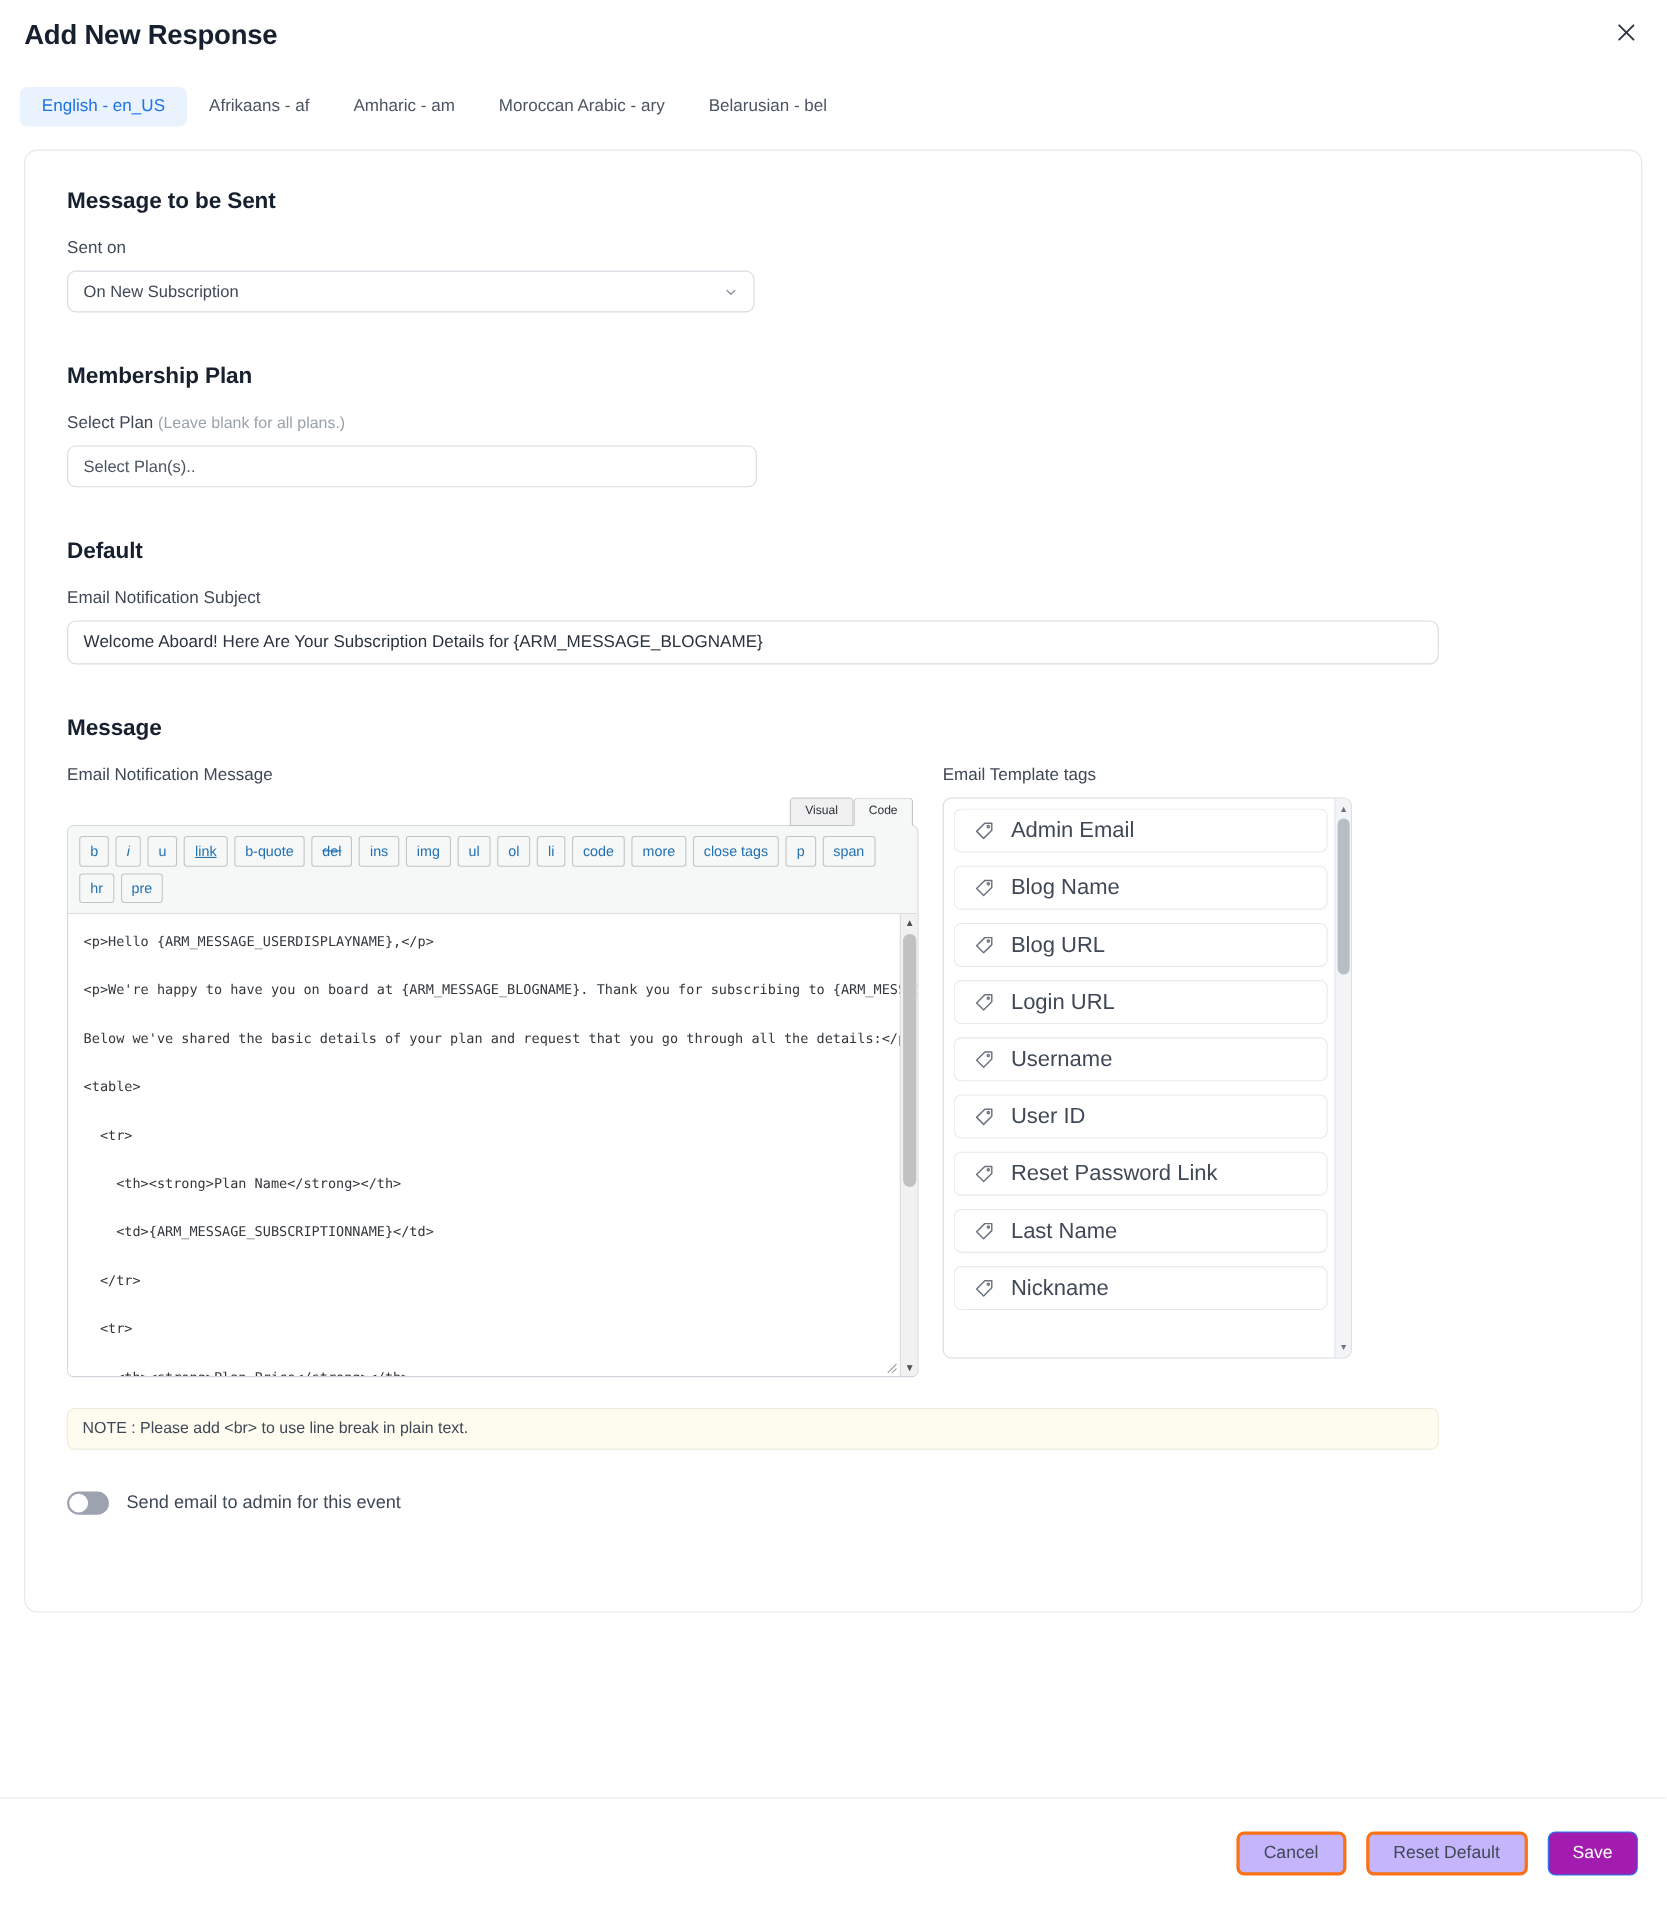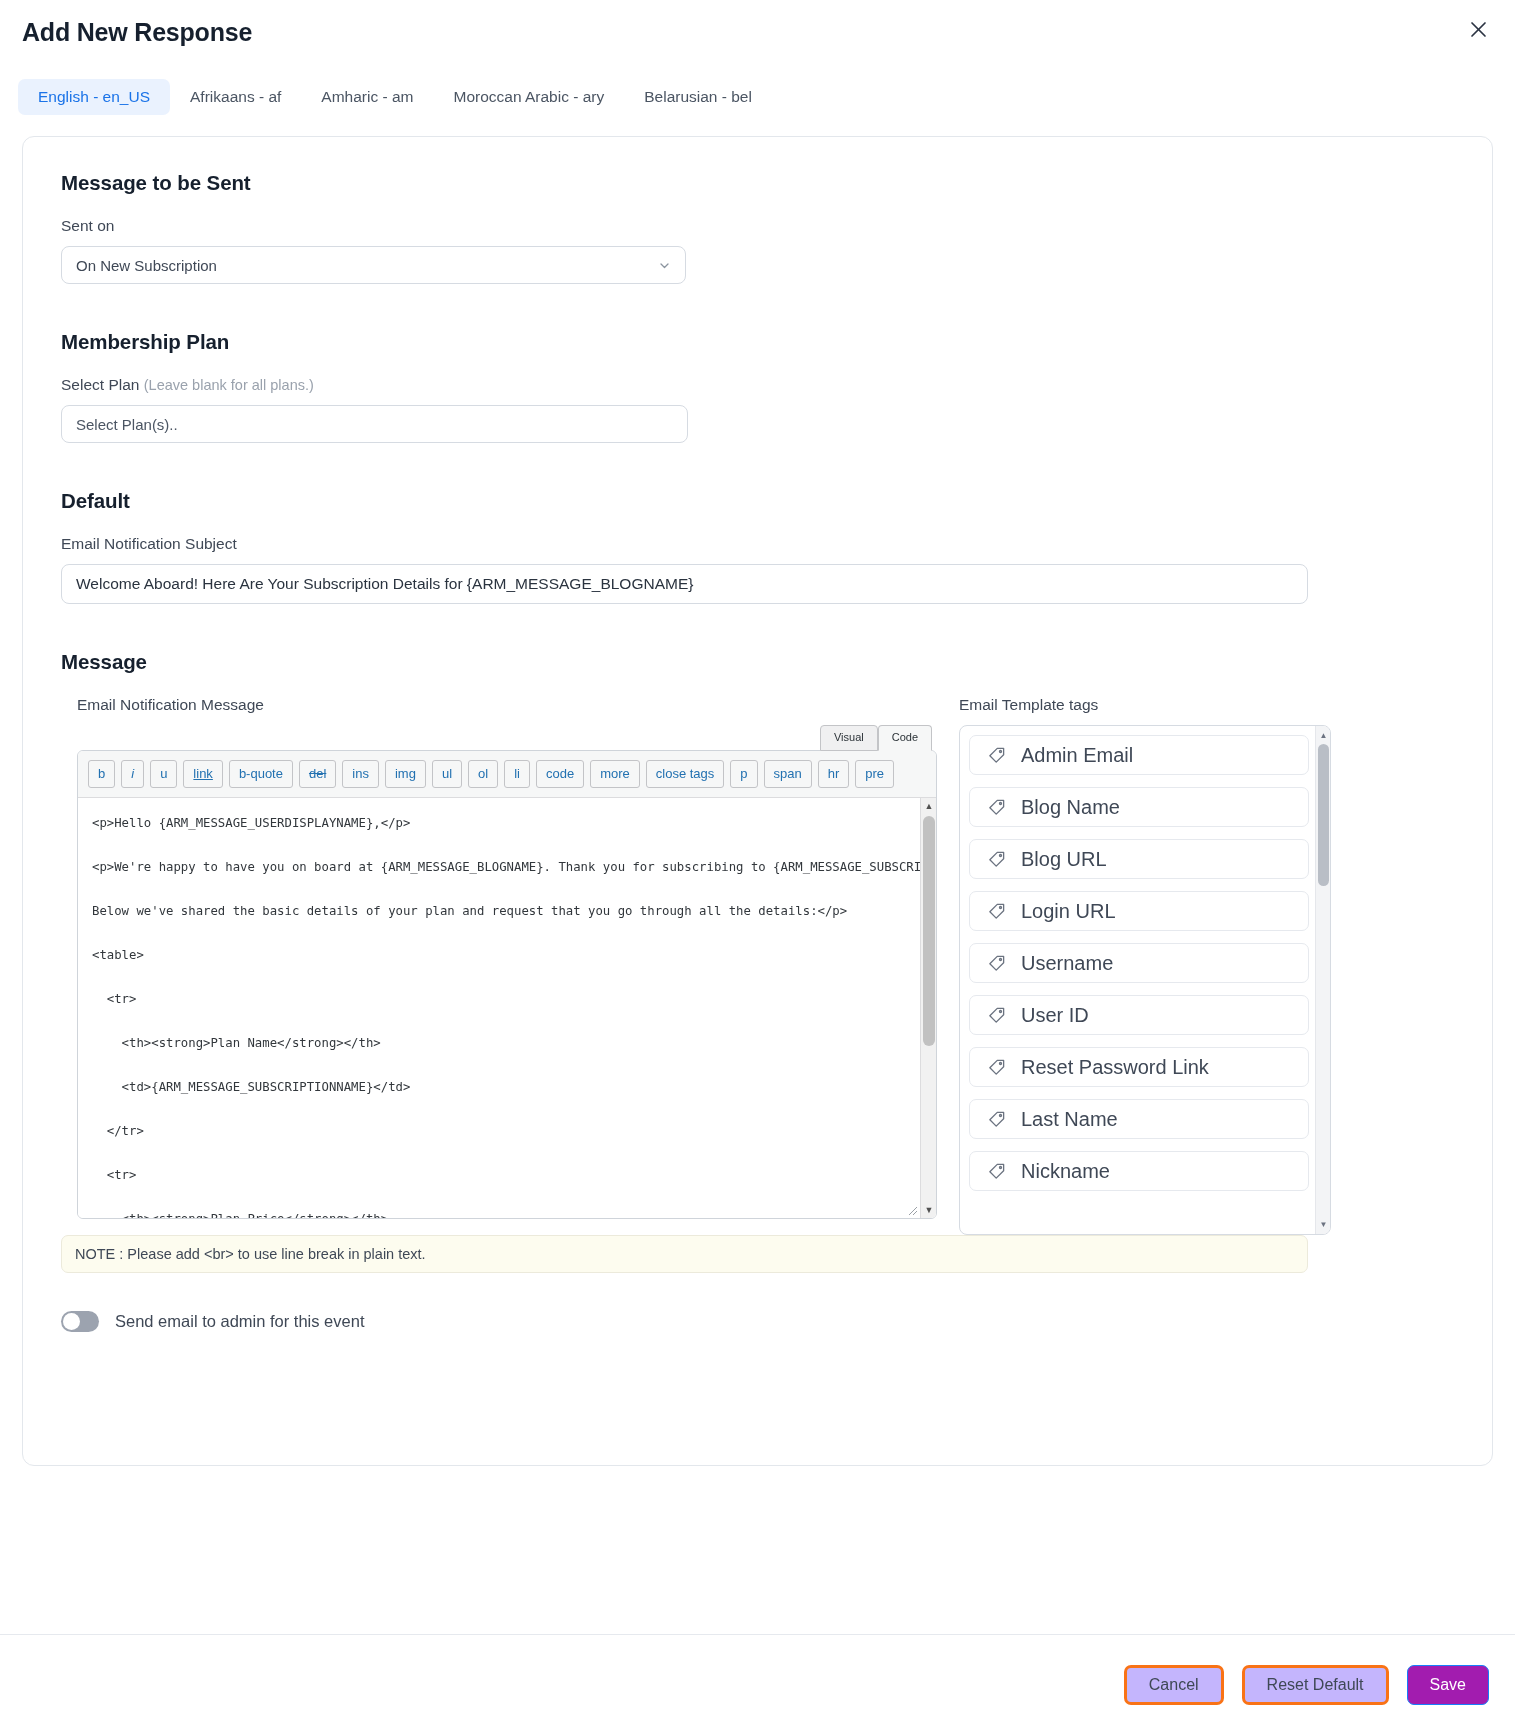--- a/index.html
+++ b/index.html
@@ -107,21 +107,21 @@
 
   .chev { color:#8b949f; display:flex; }
 
   .sec-gap { height: 46px; }
 
   
   .msg-row {
     display: flex;
     gap: 22px;
   }
-  .msg-left { width: 860px; margin-left: 16px; }
+  .msg-left { width: 774px; }
   .msg-right { width: 372px; }
 
   .editor-tabs {
     display: flex;
     justify-content: flex-end;
     gap: 0;
     margin-bottom: -1px;
     position: relative;
     z-index: 3;
     padding-right: 5px;
@@ -258,20 +258,21 @@
   .tags-scrollbar .arrow.up { top: 2px; }
   .tags-scrollbar .arrow.down { bottom: 2px; }
   .tags-scrollbar .thumb {
     position:absolute; left:2px; width:11px;
     top: 18px; height: 142px;
     background:#b9bec6; border-radius:6px;
   }
 
   
   .note {
+    margin-top: 28px;
     background: #fdfcef;
     border: 1px solid #eceadb;
     border-radius: 7px;
     height: 38px;
     display: flex;
     align-items: center;
     padding: 0 13px;
     font-size: 14.5px;
     color: #3f4856;
     width: 1247px;

